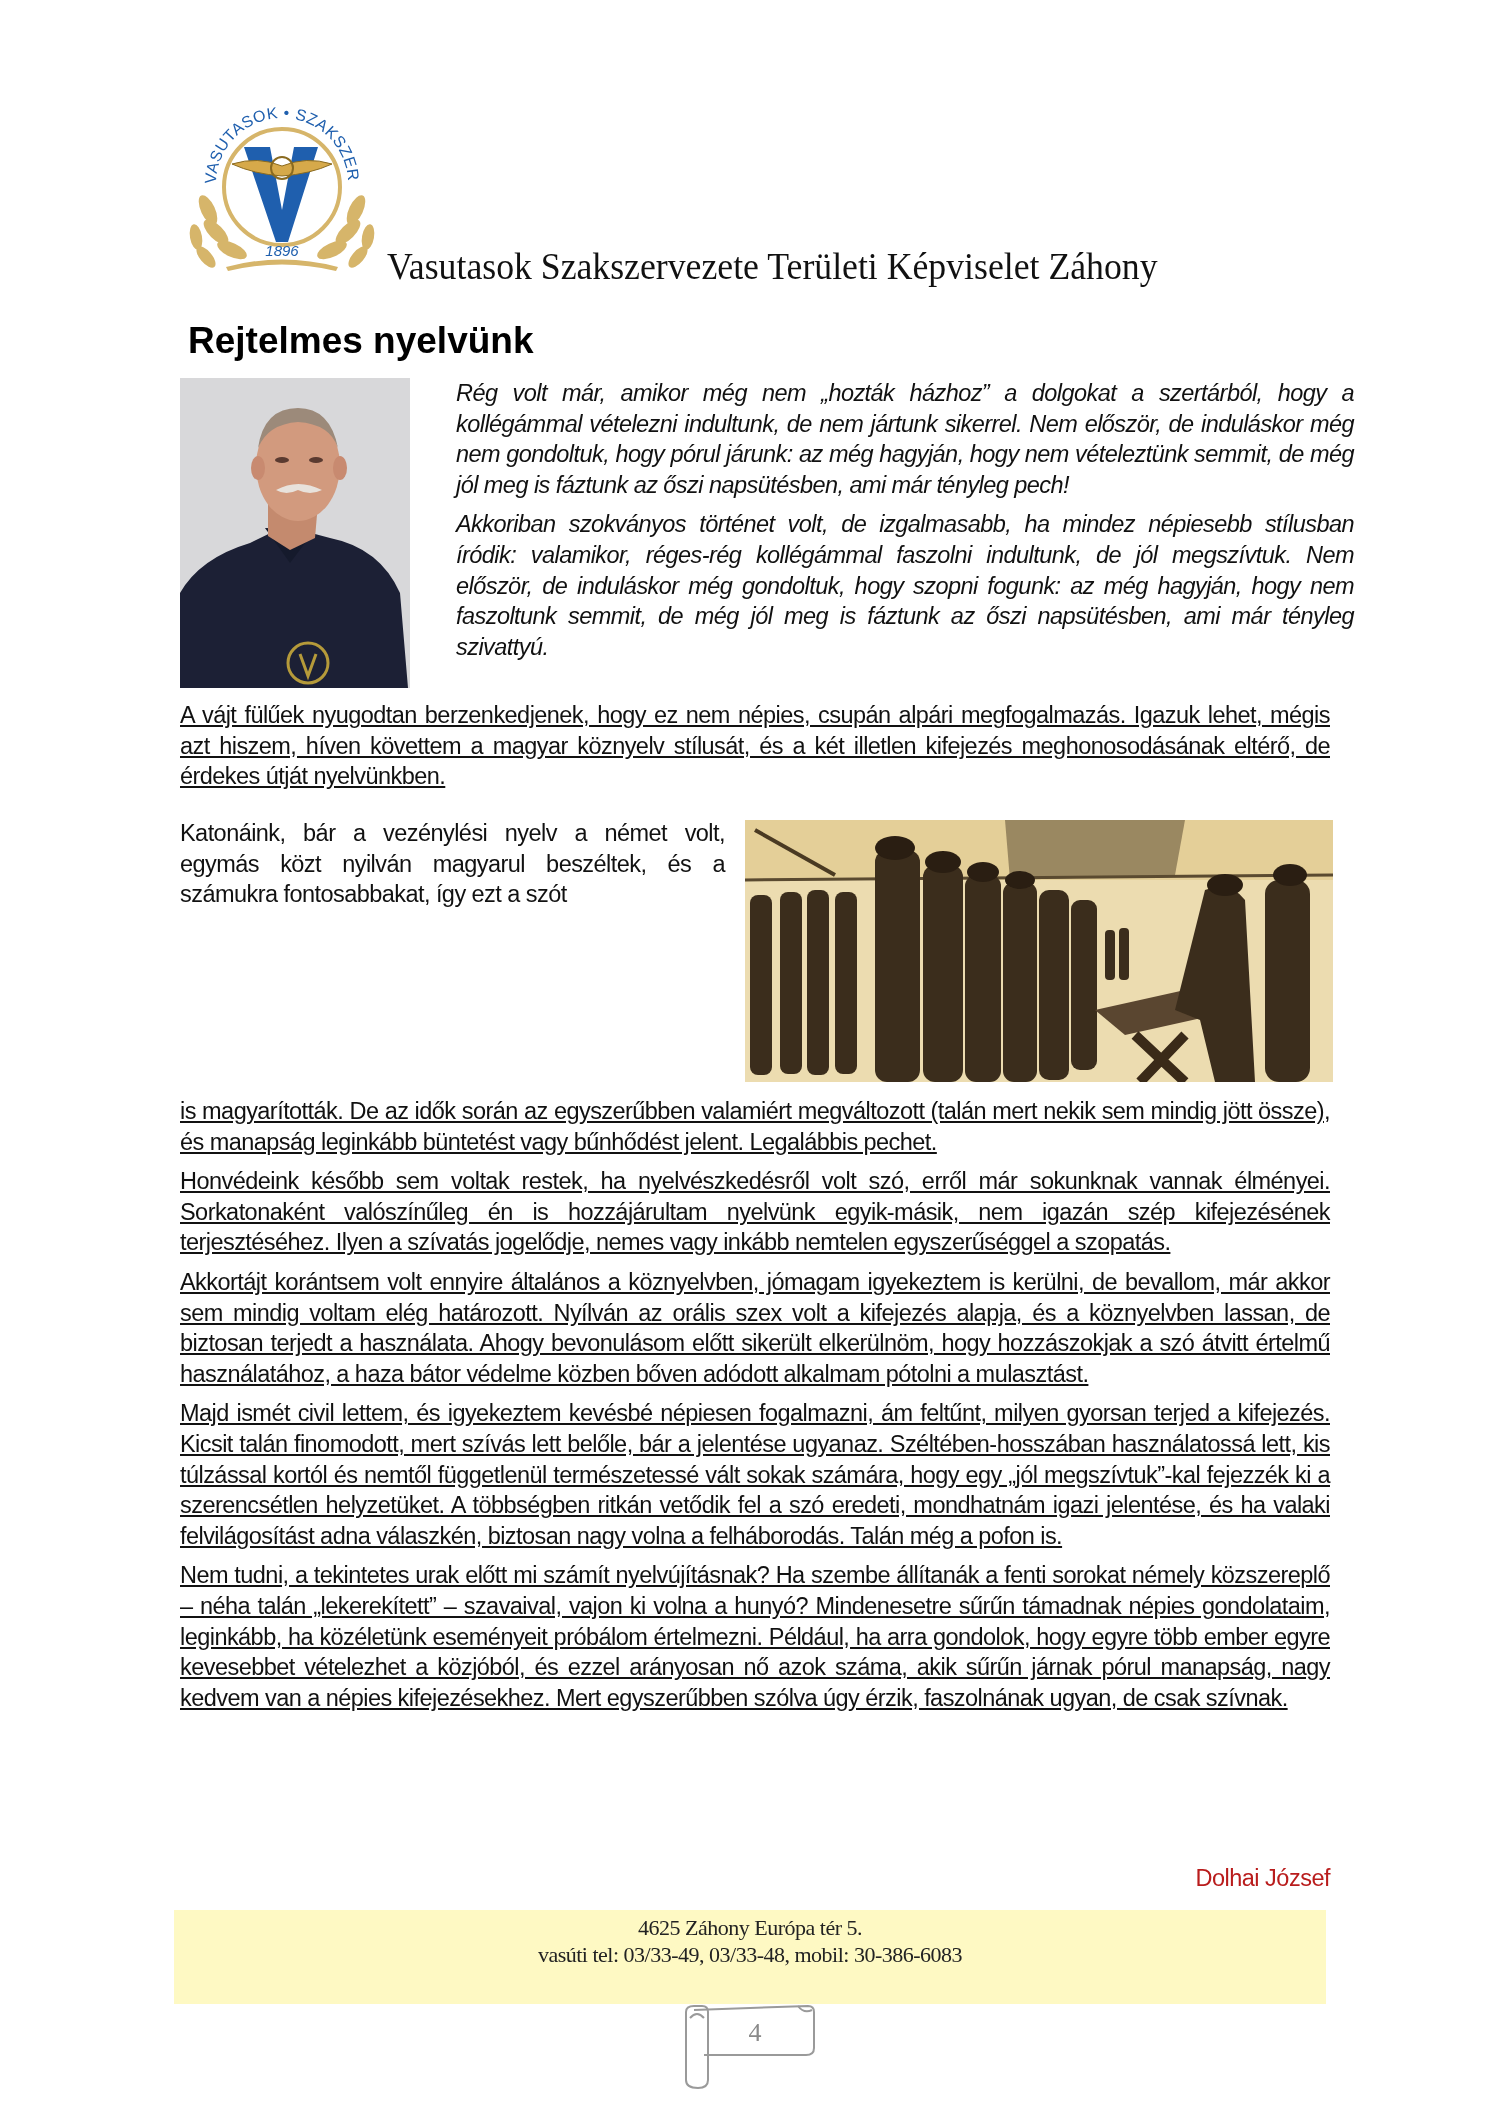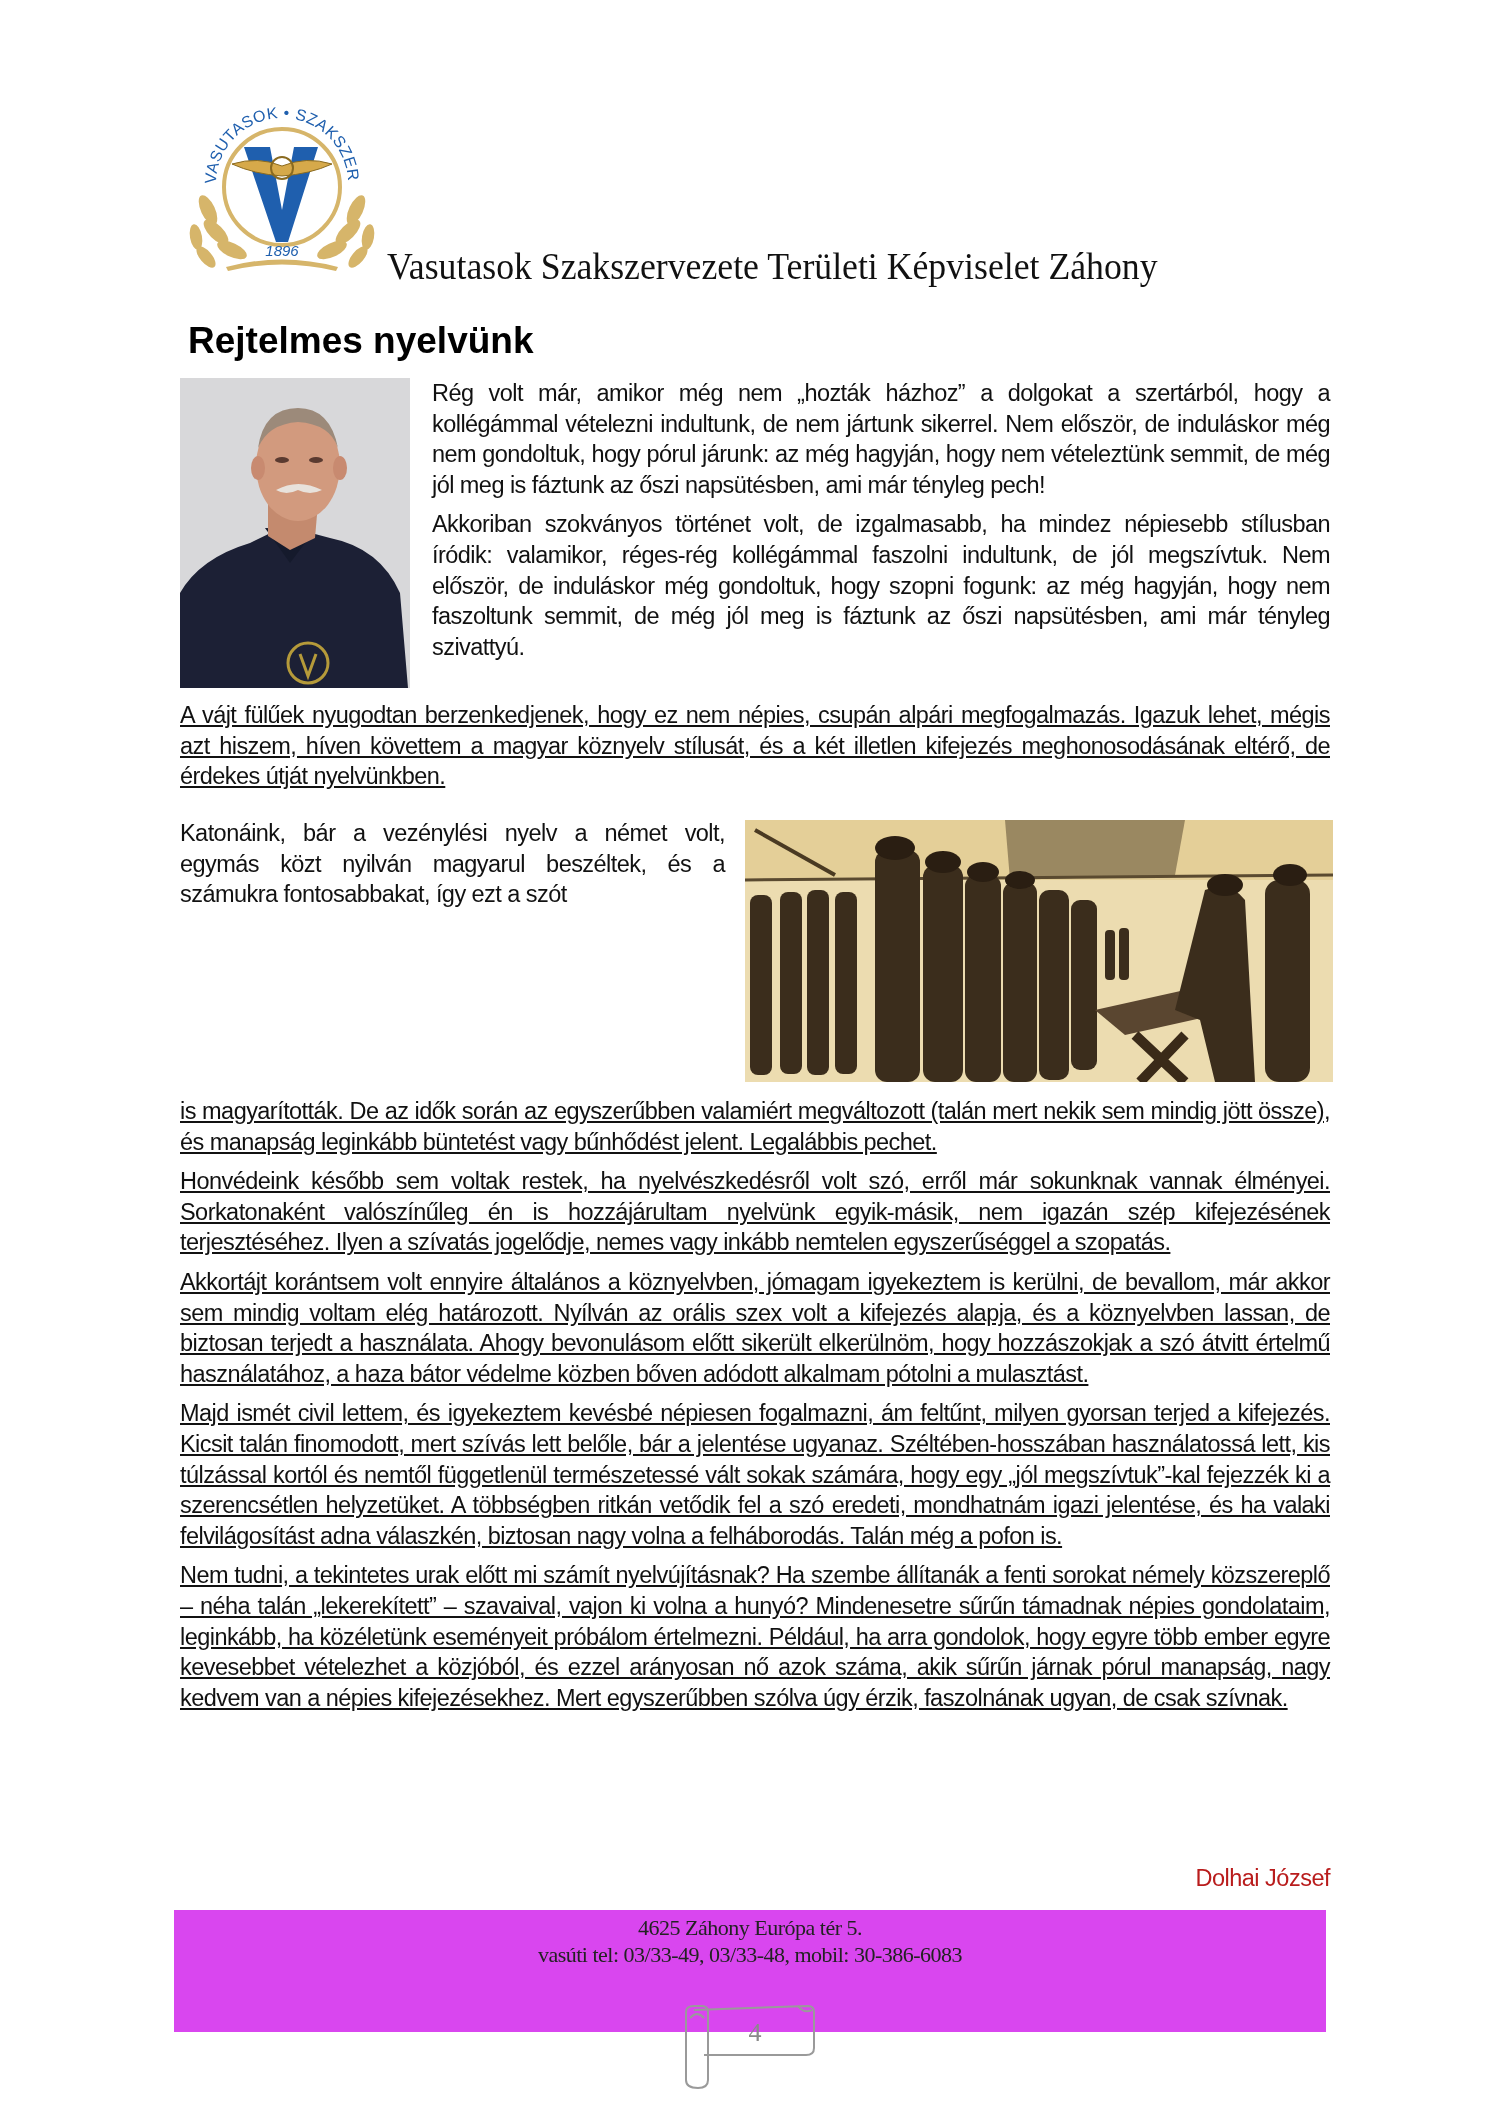--- a/index.html
+++ b/index.html
@@ -23,21 +23,21 @@
 
   
   .txt {
     position: absolute;
     font-family: "Liberation Sans", "DejaVu Sans", sans-serif;
     font-size: 23.5px; line-height: 30.6px; color: #111;
     text-align: justify; letter-spacing: -0.55px; word-spacing: 0px;
   }
   .txt p { margin: 0 0 9px 0; }
 
-  .col-right-top { left: 432px; top: 378px; width: 898px; }
+  .col-right-top { left: 456px; top: 378px; width: 898px; font-style: italic; }
   .full { left: 180px; width: 1150px; text-decoration: underline; }
   .col-left-mid { left: 180px; top: 818px; width: 545px; }
 
   
   .photo {
     position: absolute; left: 180px; top: 378px; width: 230px; height: 310px;
     background: #d9d9da; overflow: hidden;
   }
   .illus {
     position: absolute; left: 745px; top: 820px; width: 588px; height: 262px;
@@ -45,22 +45,22 @@
   }
 
   .signature {
     position: absolute; right: 170px; top: 1865px;
     font-family: "Liberation Sans", "DejaVu Sans", sans-serif;
     font-size: 23.5px; letter-spacing: -0.5px; color: #b91c1c;
   }
 
   
   .footer {
-    position: absolute; left: 174px; top: 1910px; width: 1152px; height: 122px;
-    background: #d946ef;
+    position: absolute; left: 174px; top: 1910px; width: 1152px; height: 94px;
+    background: #fef9c3;
   }
   .footer-lines {
     position: absolute; left: 0; right: 0; top: 4px;
     text-align: center;
     font-family: "Liberation Serif", "DejaVu Serif", serif;
     font-size: 22px; line-height: 27px; color: #222;
     letter-spacing: -0.5px;
   }
   .footer-lines a { color: #1a1aa8; text-decoration: underline; }
   .scroll { position: absolute; left: 680px; top: 2000px; width: 150px; height: 90px; }

